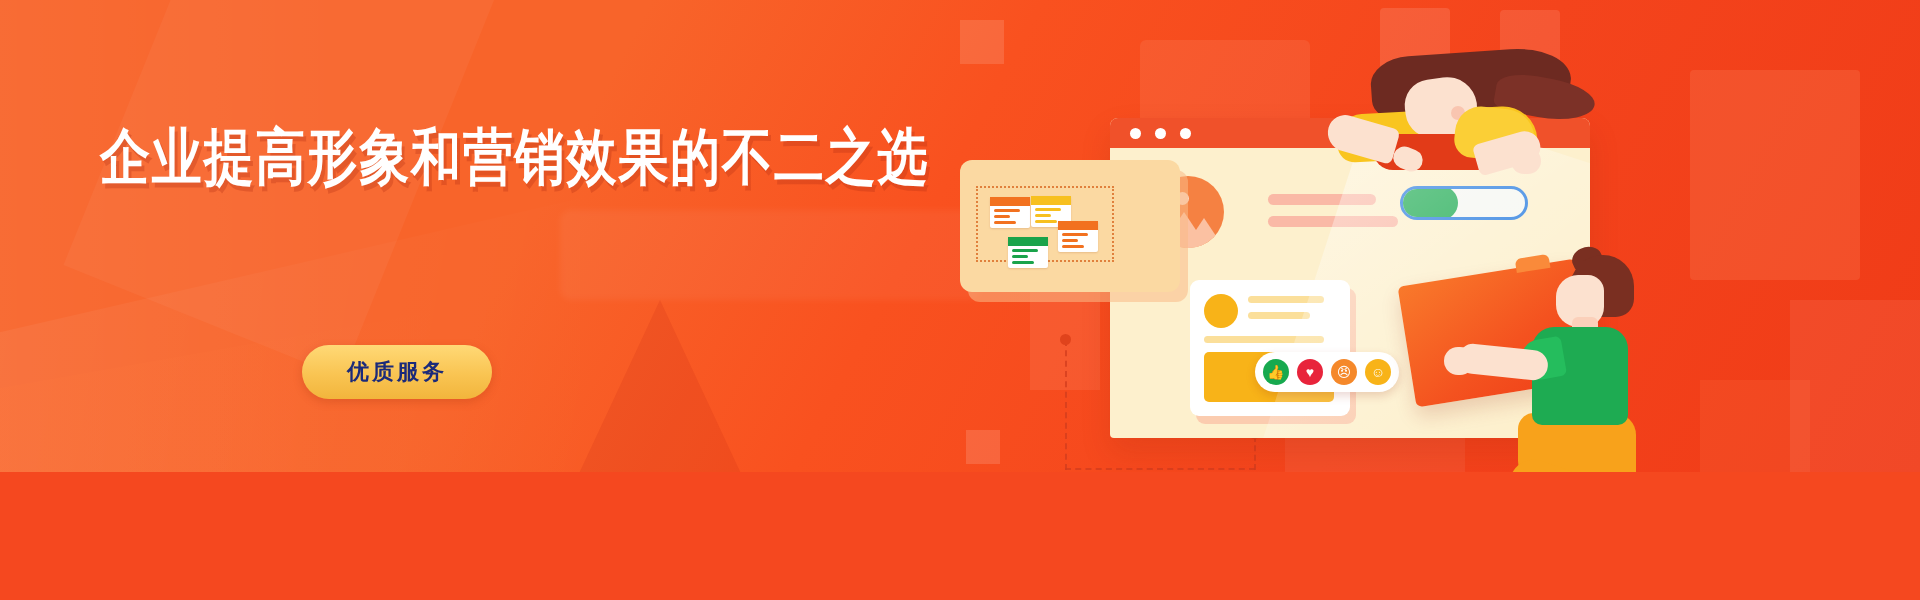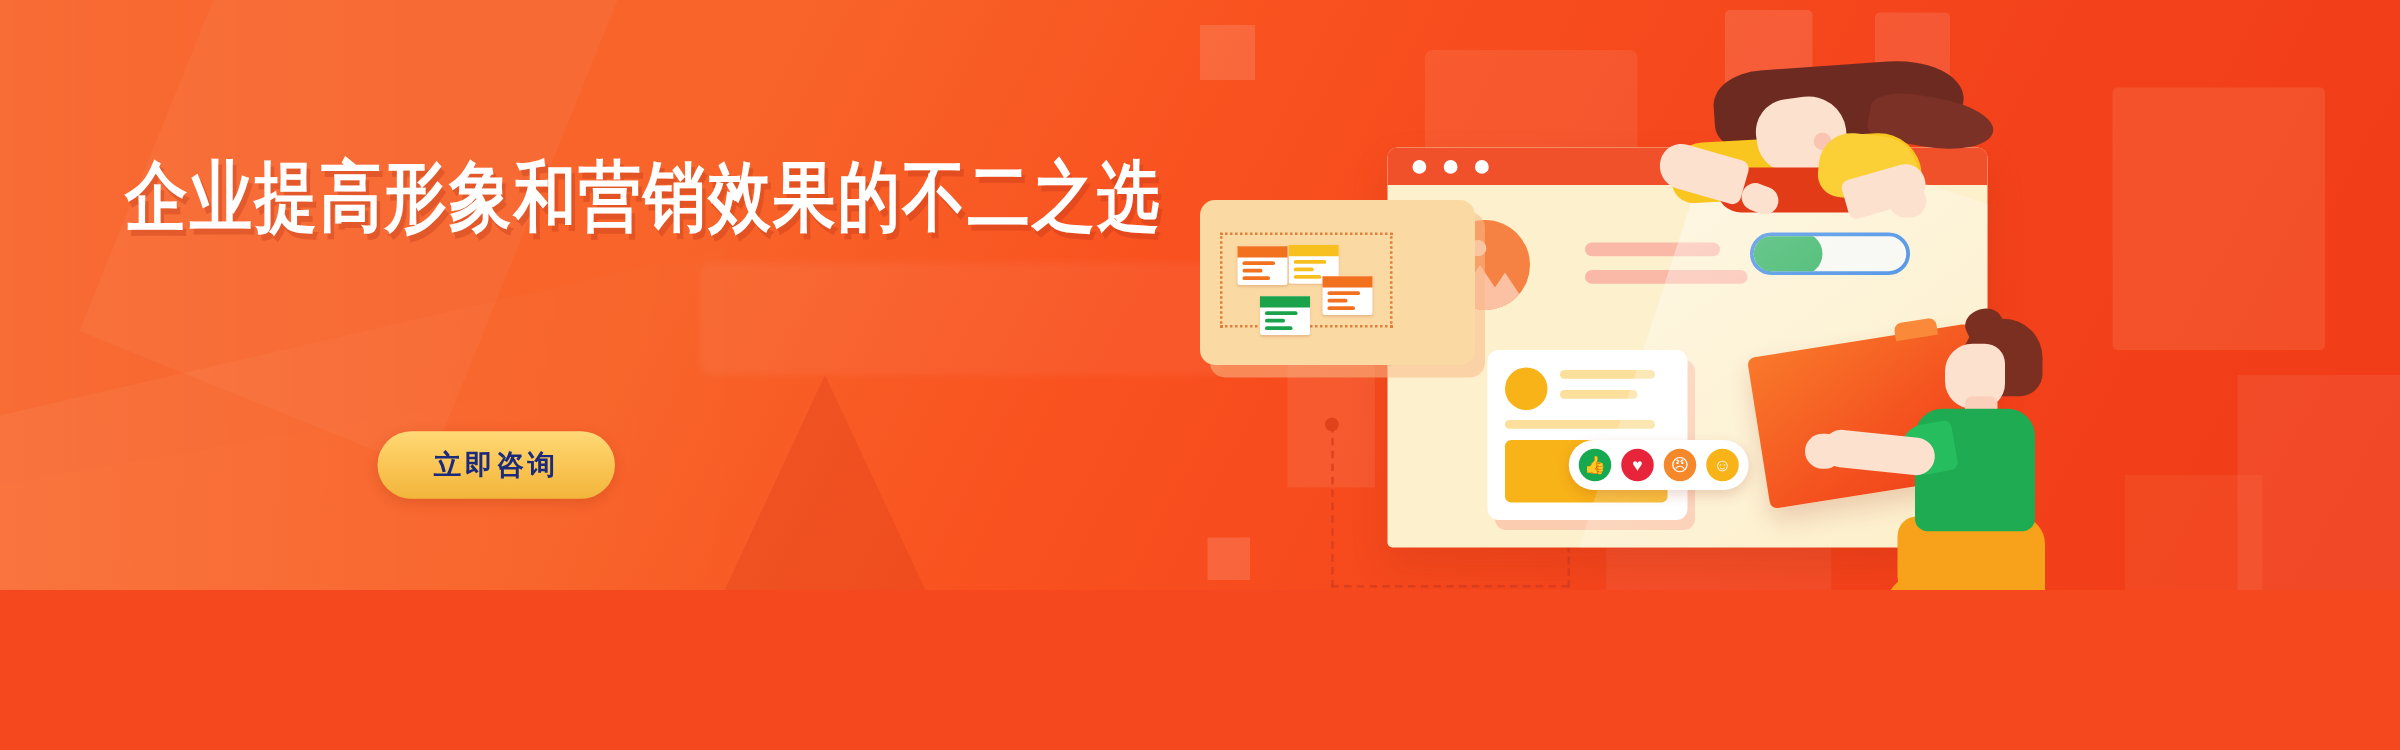--- a/index.html
+++ b/index.html
@@ -428,21 +428,21 @@
     <div class="bg-shape bg-sq-e"></div>
     <div class="bg-shape bg-sq-f"></div>
     <div class="bg-shape bg-sq-g"></div>
     <div class="bg-shape bg-sq-h"></div>
     <div class="bg-shape bg-sq-i"></div>
     <div class="bg-shape bg-sq-j"></div>
   </div>
 
   <div class="copy">
     <div class="headline">企业提高形象和营销效果的不二之选</div>
-    <button class="cta">立即咨询</button>
+    <button class="cta">优质服务</button>
   </div>
 
   <div class="illo"></div>
 
   <div class="dash-v"></div>
   <div class="dash-h"></div>
   <div class="dot-a"></div>
   <div class="dash-v2"></div>
   <div class="dot-b"></div>
 

